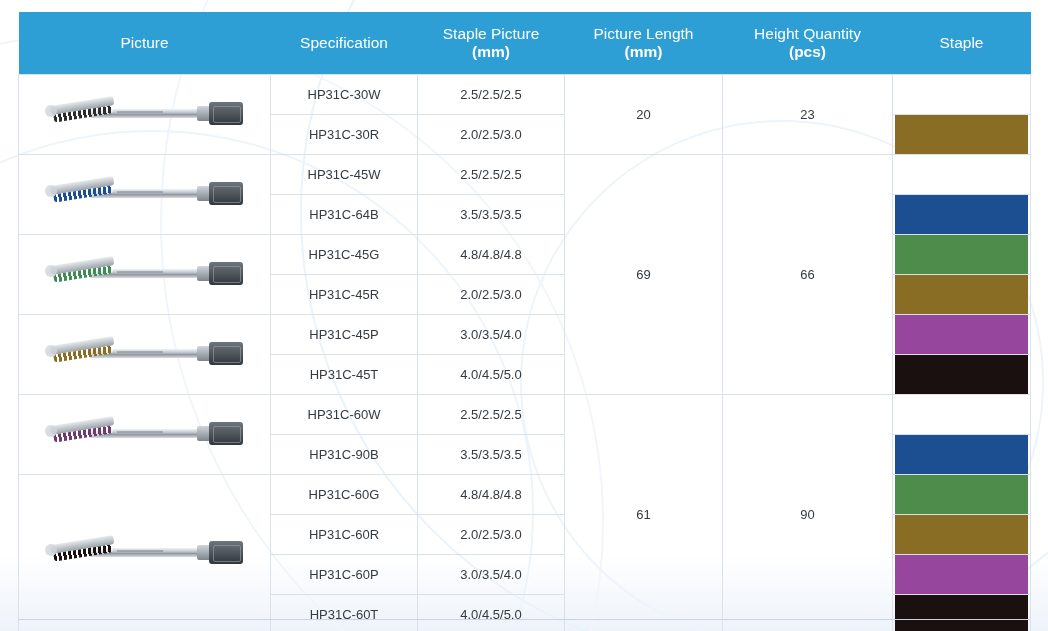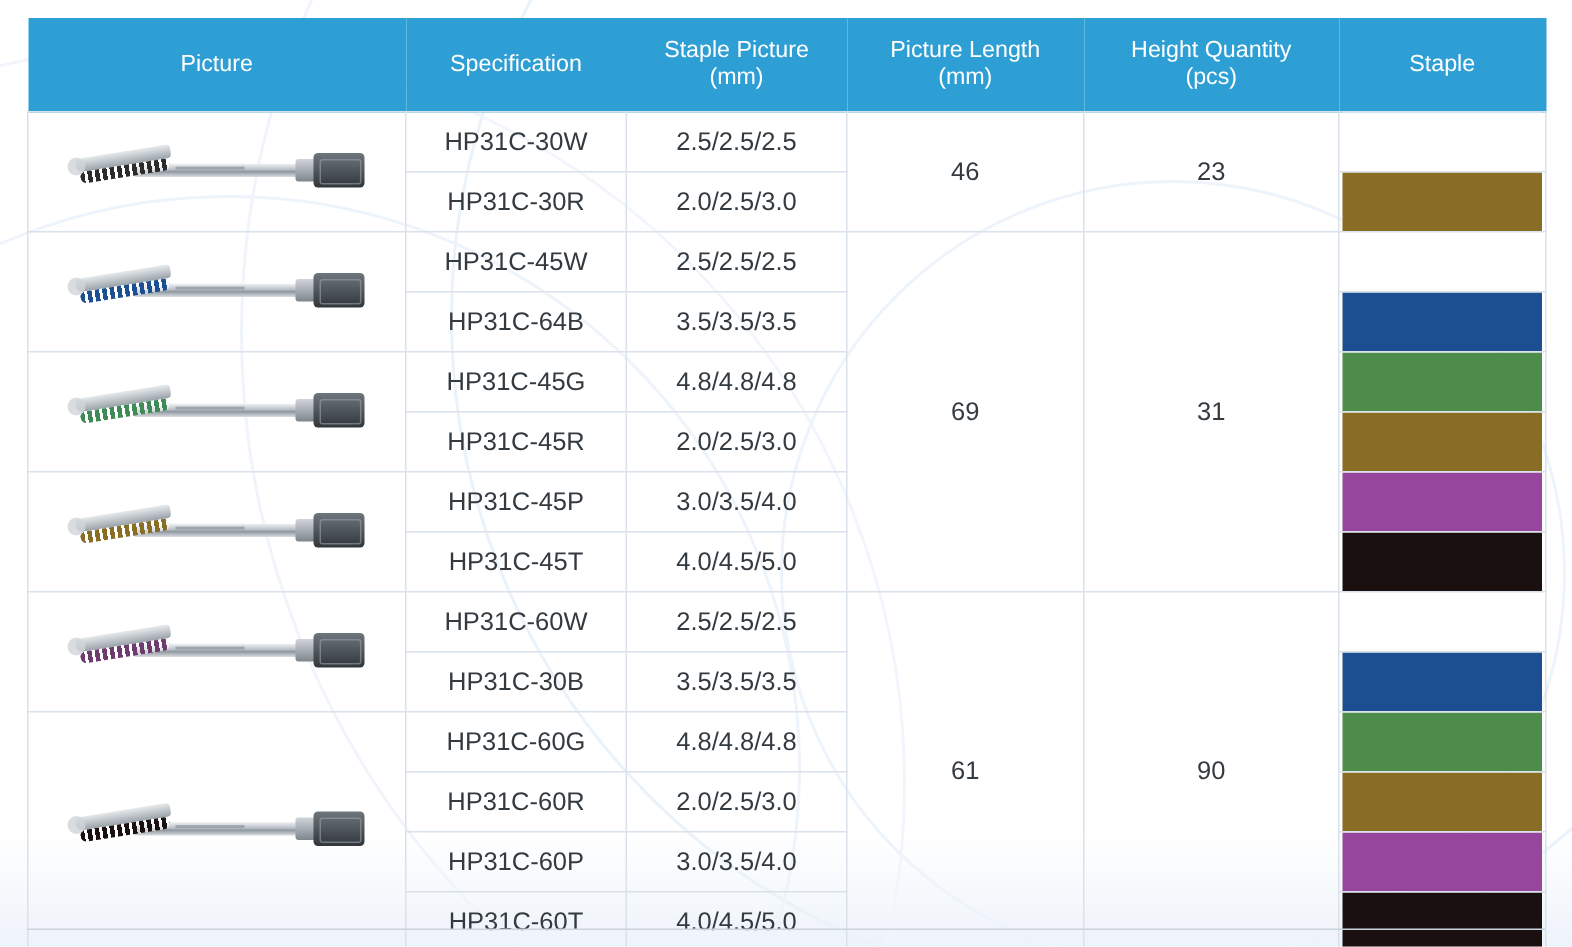--- a/index.html
+++ b/index.html
@@ -50,25 +50,25 @@
     color: #ffffff;
     font-size: 15.5px;
     font-weight: normal;
     line-height: 1.15;
     height: 62px;
     vertical-align: middle;
     text-align: center;
     padding: 0 4px;
     border: none;
   }
-  table.spec thead th .sub { display:block; font-size: 15.5px; }
+  table.spec thead th .sub { display:block; font-size: 15.5px; font-weight: bold; }
 
   table.spec td {
     border: 1px solid #d9e2ea;
-    font-size: 17px;
+    font-size: 13px;
     color: #333a40;
     text-align: center;
     vertical-align: middle;
     height: 39px;
     padding: 0 2px;
     background: transparent;
   }
   td.pic-cell {
     border-left: none;
     border-right: 1px solid #d9e2ea;
@@ -236,21 +236,21 @@
                 <div class="handle"></div>
                 <div class="jaw" style="color:#2b2b2b">
                   <div class="upper"></div>
                   <div class="lower"></div>
                 </div>
                 <div class="tip"></div>
               </div>
             </td>
             <td>HP31C-30W</td>
             <td>2.5/2.5/2.5</td>
-            <td rowspan="2">46</td>
+            <td rowspan="2">20</td>
             <td rowspan="2">23</td>
             <td class="color-cell">
               <span class="swatch" style="background: rgb(255, 255, 255);"></span>
             </td>
           </tr>
           <tr>
             <td>HP31C-30R</td>
             <td>2.0/2.5/3.0</td>
             <td class="color-cell">
               <span class="swatch" style="background: rgb(138, 109, 36);"></span>
@@ -265,21 +265,21 @@
                 <div class="jaw" style="color:#1c4f91">
                   <div class="upper"></div>
                   <div class="lower"></div>
                 </div>
                 <div class="tip"></div>
               </div>
             </td>
             <td>HP31C-45W</td>
             <td>2.5/2.5/2.5</td>
             <td rowspan="6">69</td>
-            <td rowspan="6">31</td>
+            <td rowspan="6">66</td>
             <td class="color-cell">
               <span class="swatch" style="background: rgb(255, 255, 255);"></span>
             </td>
           </tr>
           <tr>
             <td>HP31C-64B</td>
             <td>3.5/3.5/3.5</td>
             <td class="color-cell">
               <span class="swatch" style="background: rgb(28, 79, 145);"></span>
             </td>
@@ -351,21 +351,21 @@
             </td>
             <td>HP31C-60W</td>
             <td>2.5/2.5/2.5</td>
             <td rowspan="6">61</td>
             <td rowspan="6">90</td>
             <td class="color-cell">
               <span class="swatch" style="background: rgb(255, 255, 255);"></span>
             </td>
           </tr>
           <tr>
-            <td>HP31C-30B</td>
+            <td>HP31C-90B</td>
             <td>3.5/3.5/3.5</td>
             <td class="color-cell">
               <span class="swatch" style="background: rgb(28, 79, 145);"></span>
             </td>
           </tr>
           <tr>
             <td class="pic-cell" rowspan="4">
               <div class="instrument">
                 <div class="shaft"></div>
                 <div class="collar"></div>

